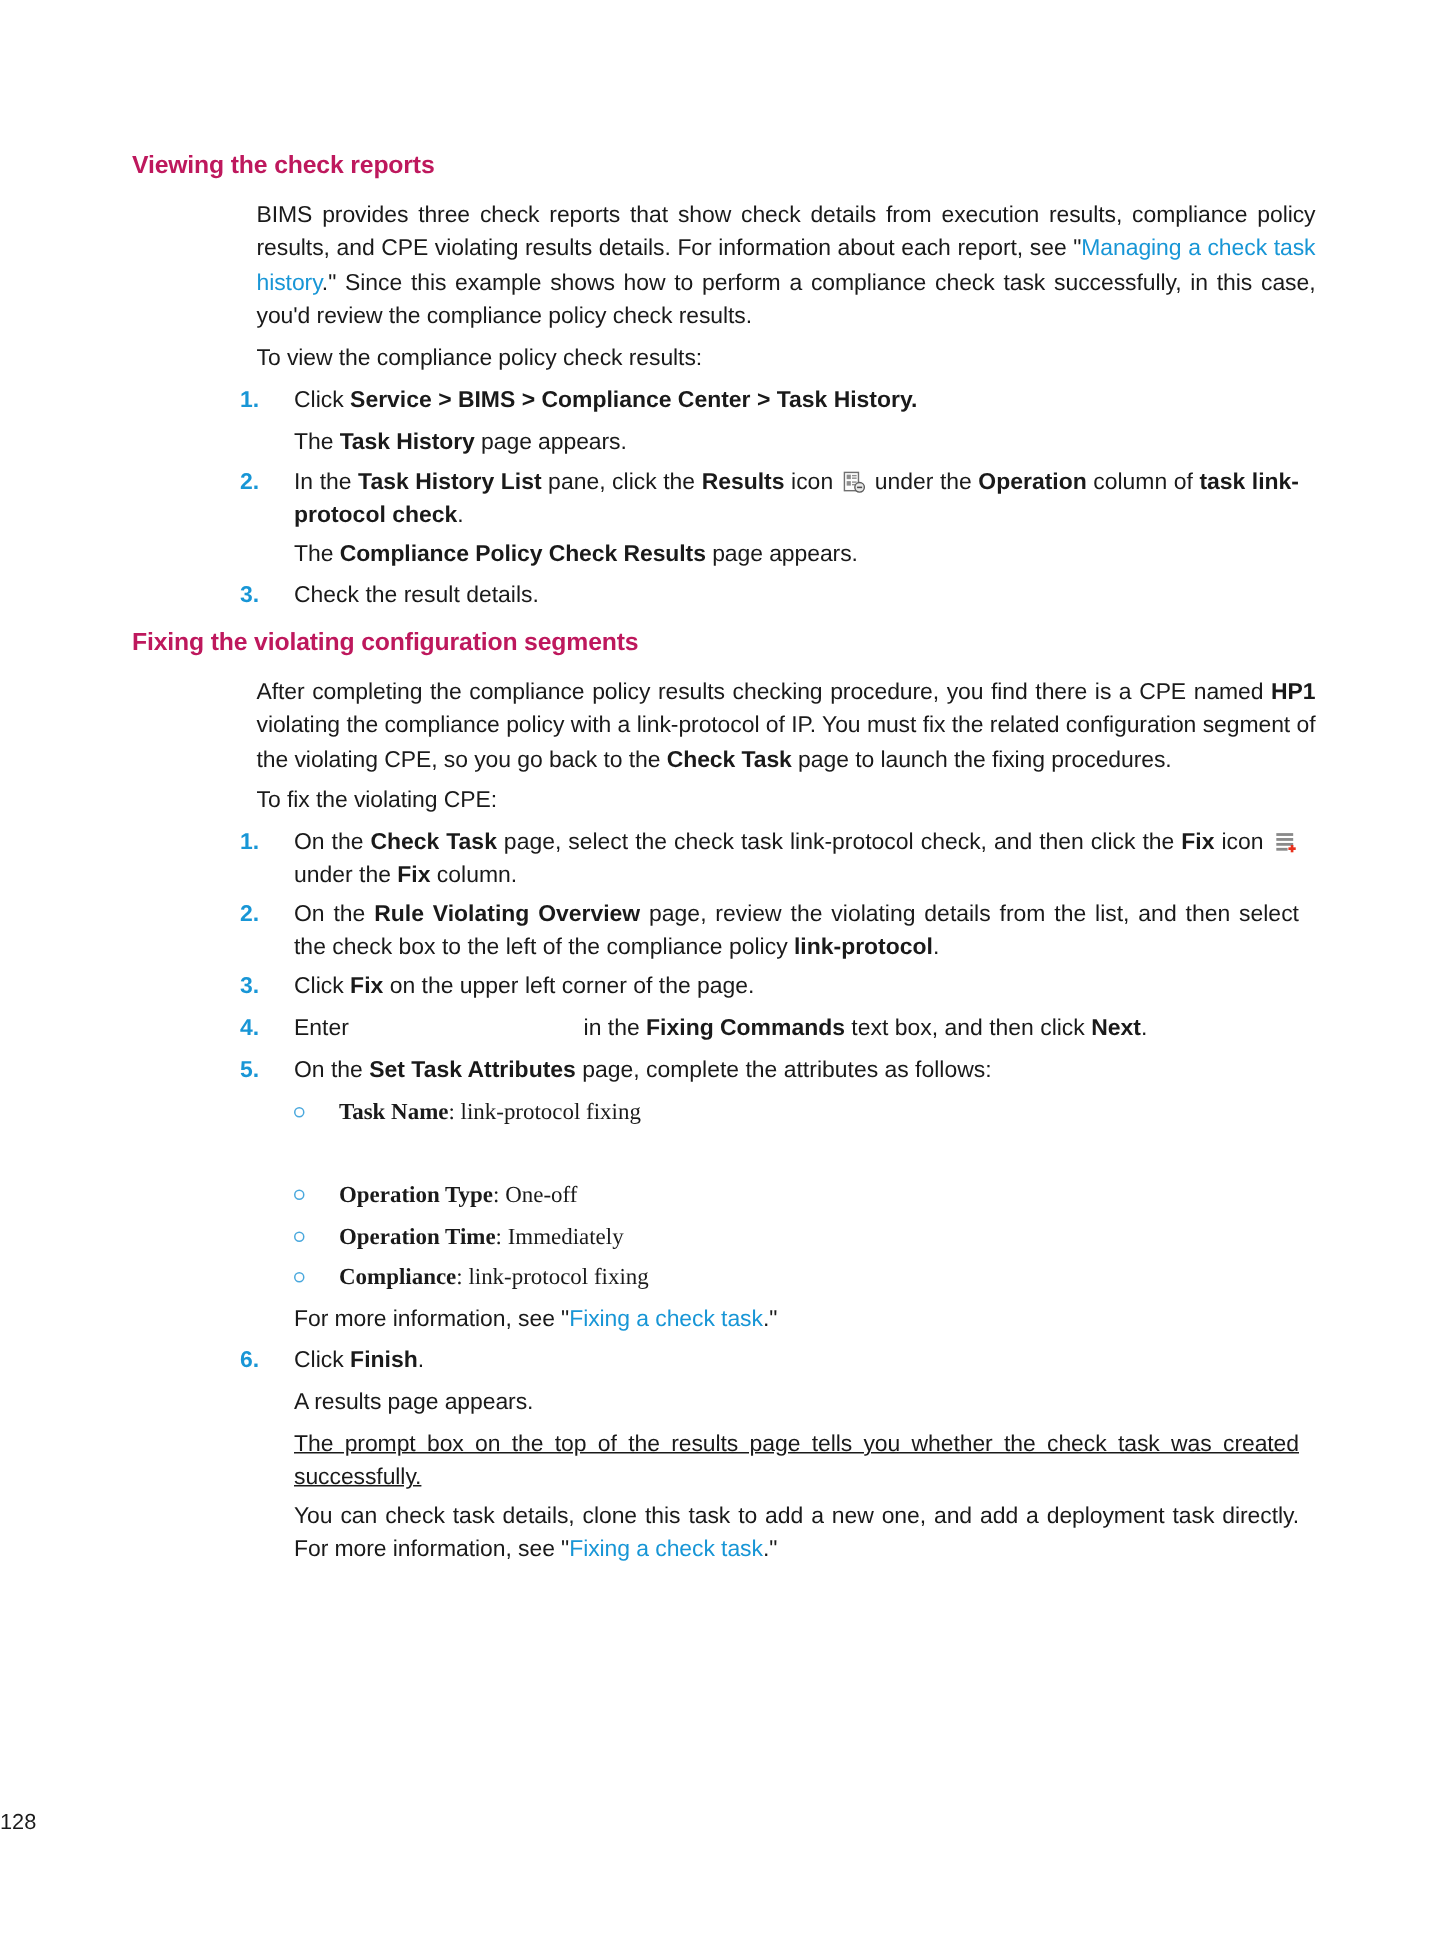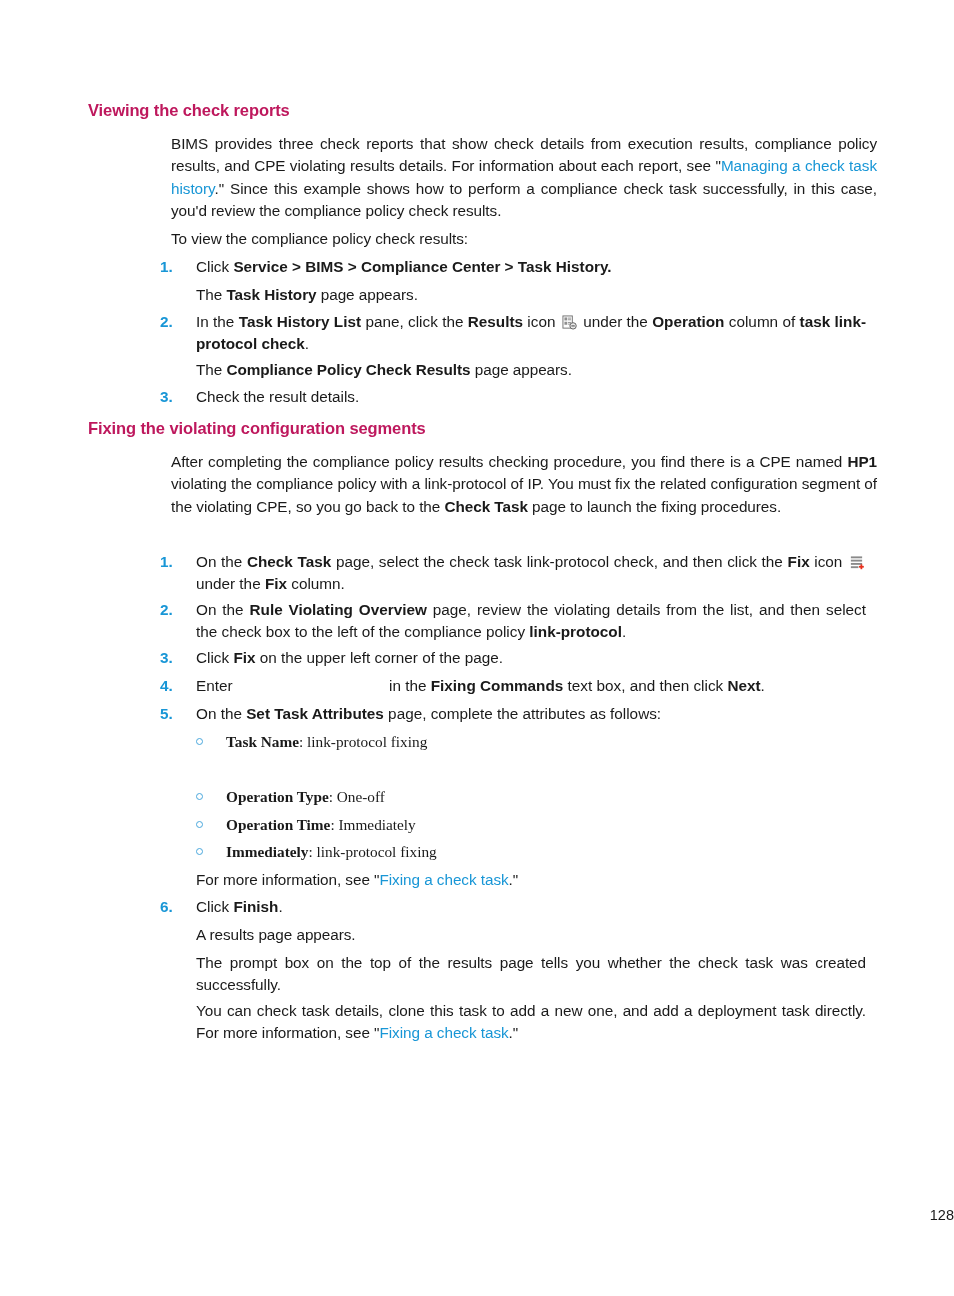--- a/index.html
+++ b/index.html
@@ -114,21 +114,21 @@
     height: 15px;
     margin: 0 2px;
   }
 
   
   .pagenum {
     position: absolute;
     top: 1207px;
     left: 0;
     width: 954px;
-    text-align: right;
+    text-align: left;
     font-size: 14.5px;
     color: #1a1a1a;
   }
 
   
   .gap {
     display: inline-block;
     width: 148px;
   }
 </style>
@@ -169,20 +169,21 @@
 
   <div class="li" style="top:386px;">
     <span class="num">3.</span>
     <span class="txt nojust">Check the result details.</span>
   </div>
 
   <div class="h2" style="top:418px;">Fixing the violating configuration segments</div>
 
   <div class="body indent1" style="top:451px;"><span>After completing the compliance policy results checking procedure, you find there is a CPE named </span><b>HP1</b><span> violating the compliance policy with a link-protocol of IP. You must fix the related configuration segment of the violating CPE, so you go back to the </span><b>Check Task</b><span> page to launch the fixing procedures.</span></div>
 
+  <div class="body indent1 nojust" style="top:523px;">To fix the violating CPE:</div>
 
   <div class="li" style="top:551px;">
     <span class="num">1.</span>
     <span class="txt"><span>On the </span><b>Check Task</b><span> page, select the check task link-protocol check, and then click the </span><b>Fix</b><span> icon </span><span class="icon-inline"><svg width="15" height="15" viewBox="0 0 16 16">
             <rect x="2" y="1.5" width="12" height="2" fill="#8a8a8a"></rect>
             <rect x="2" y="5" width="12" height="2" fill="#8a8a8a"></rect>
             <rect x="2" y="8.5" width="12" height="2" fill="#8a8a8a"></rect>
             <rect x="2" y="12" width="8" height="2" fill="#8a8a8a"></rect>
             <rect x="10.6" y="11.6" width="5.2" height="1.9" fill="#e8301c"></rect>
             <rect x="12.25" y="9.95" width="1.9" height="5.2" fill="#e8301c"></rect>
@@ -216,31 +217,31 @@
   <div class="sub" style="top:786px;">
     <span class="obul"></span>
     <span class="txt"><b>Operation Type</b><span>: One-off</span></span>
   </div>
   <div class="sub" style="top:814px;">
     <span class="obul"></span>
     <span class="txt"><b>Operation Time</b><span>: Immediately</span></span>
   </div>
   <div class="sub" style="top:841px;">
     <span class="obul"></span>
-    <span class="txt"><b>Immediately</b><span>: link-protocol fixing</span></span>
+    <span class="txt"><b>Compliance</b><span>: link-protocol fixing</span></span>
   </div>
 
   <div class="body indent2 nojust" style="top:869px;"><span>For more information, see "</span><span class="lnk">Fixing a check task</span><span>."</span></div>
 
   <div class="li" style="top:896px;">
     <span class="num">6.</span>
     <span class="txt nojust"><span>Click </span><b>Finish</b><span>.</span></span>
   </div>
 
   <div class="body indent2 nojust" style="top:924px;">A results page appears.</div>
 
-  <div class="body indent2" style="top:952px;">The prompt box on the top of the results page tells you whether the check task was created successfully.</div>
+  <div class="body indent2" style="top:952px;text-decoration:underline;">The prompt box on the top of the results page tells you whether the check task was created successfully.</div>
 
   <div class="body indent2" style="top:1000px;"><span>You can check task details, clone this task to add a new one, and add a deployment task directly. For more information, see "</span><span class="lnk">Fixing a check task</span><span>."</span></div>
 
   <div class="pagenum">128</div>
 
 </div>
 
 </body></html>

